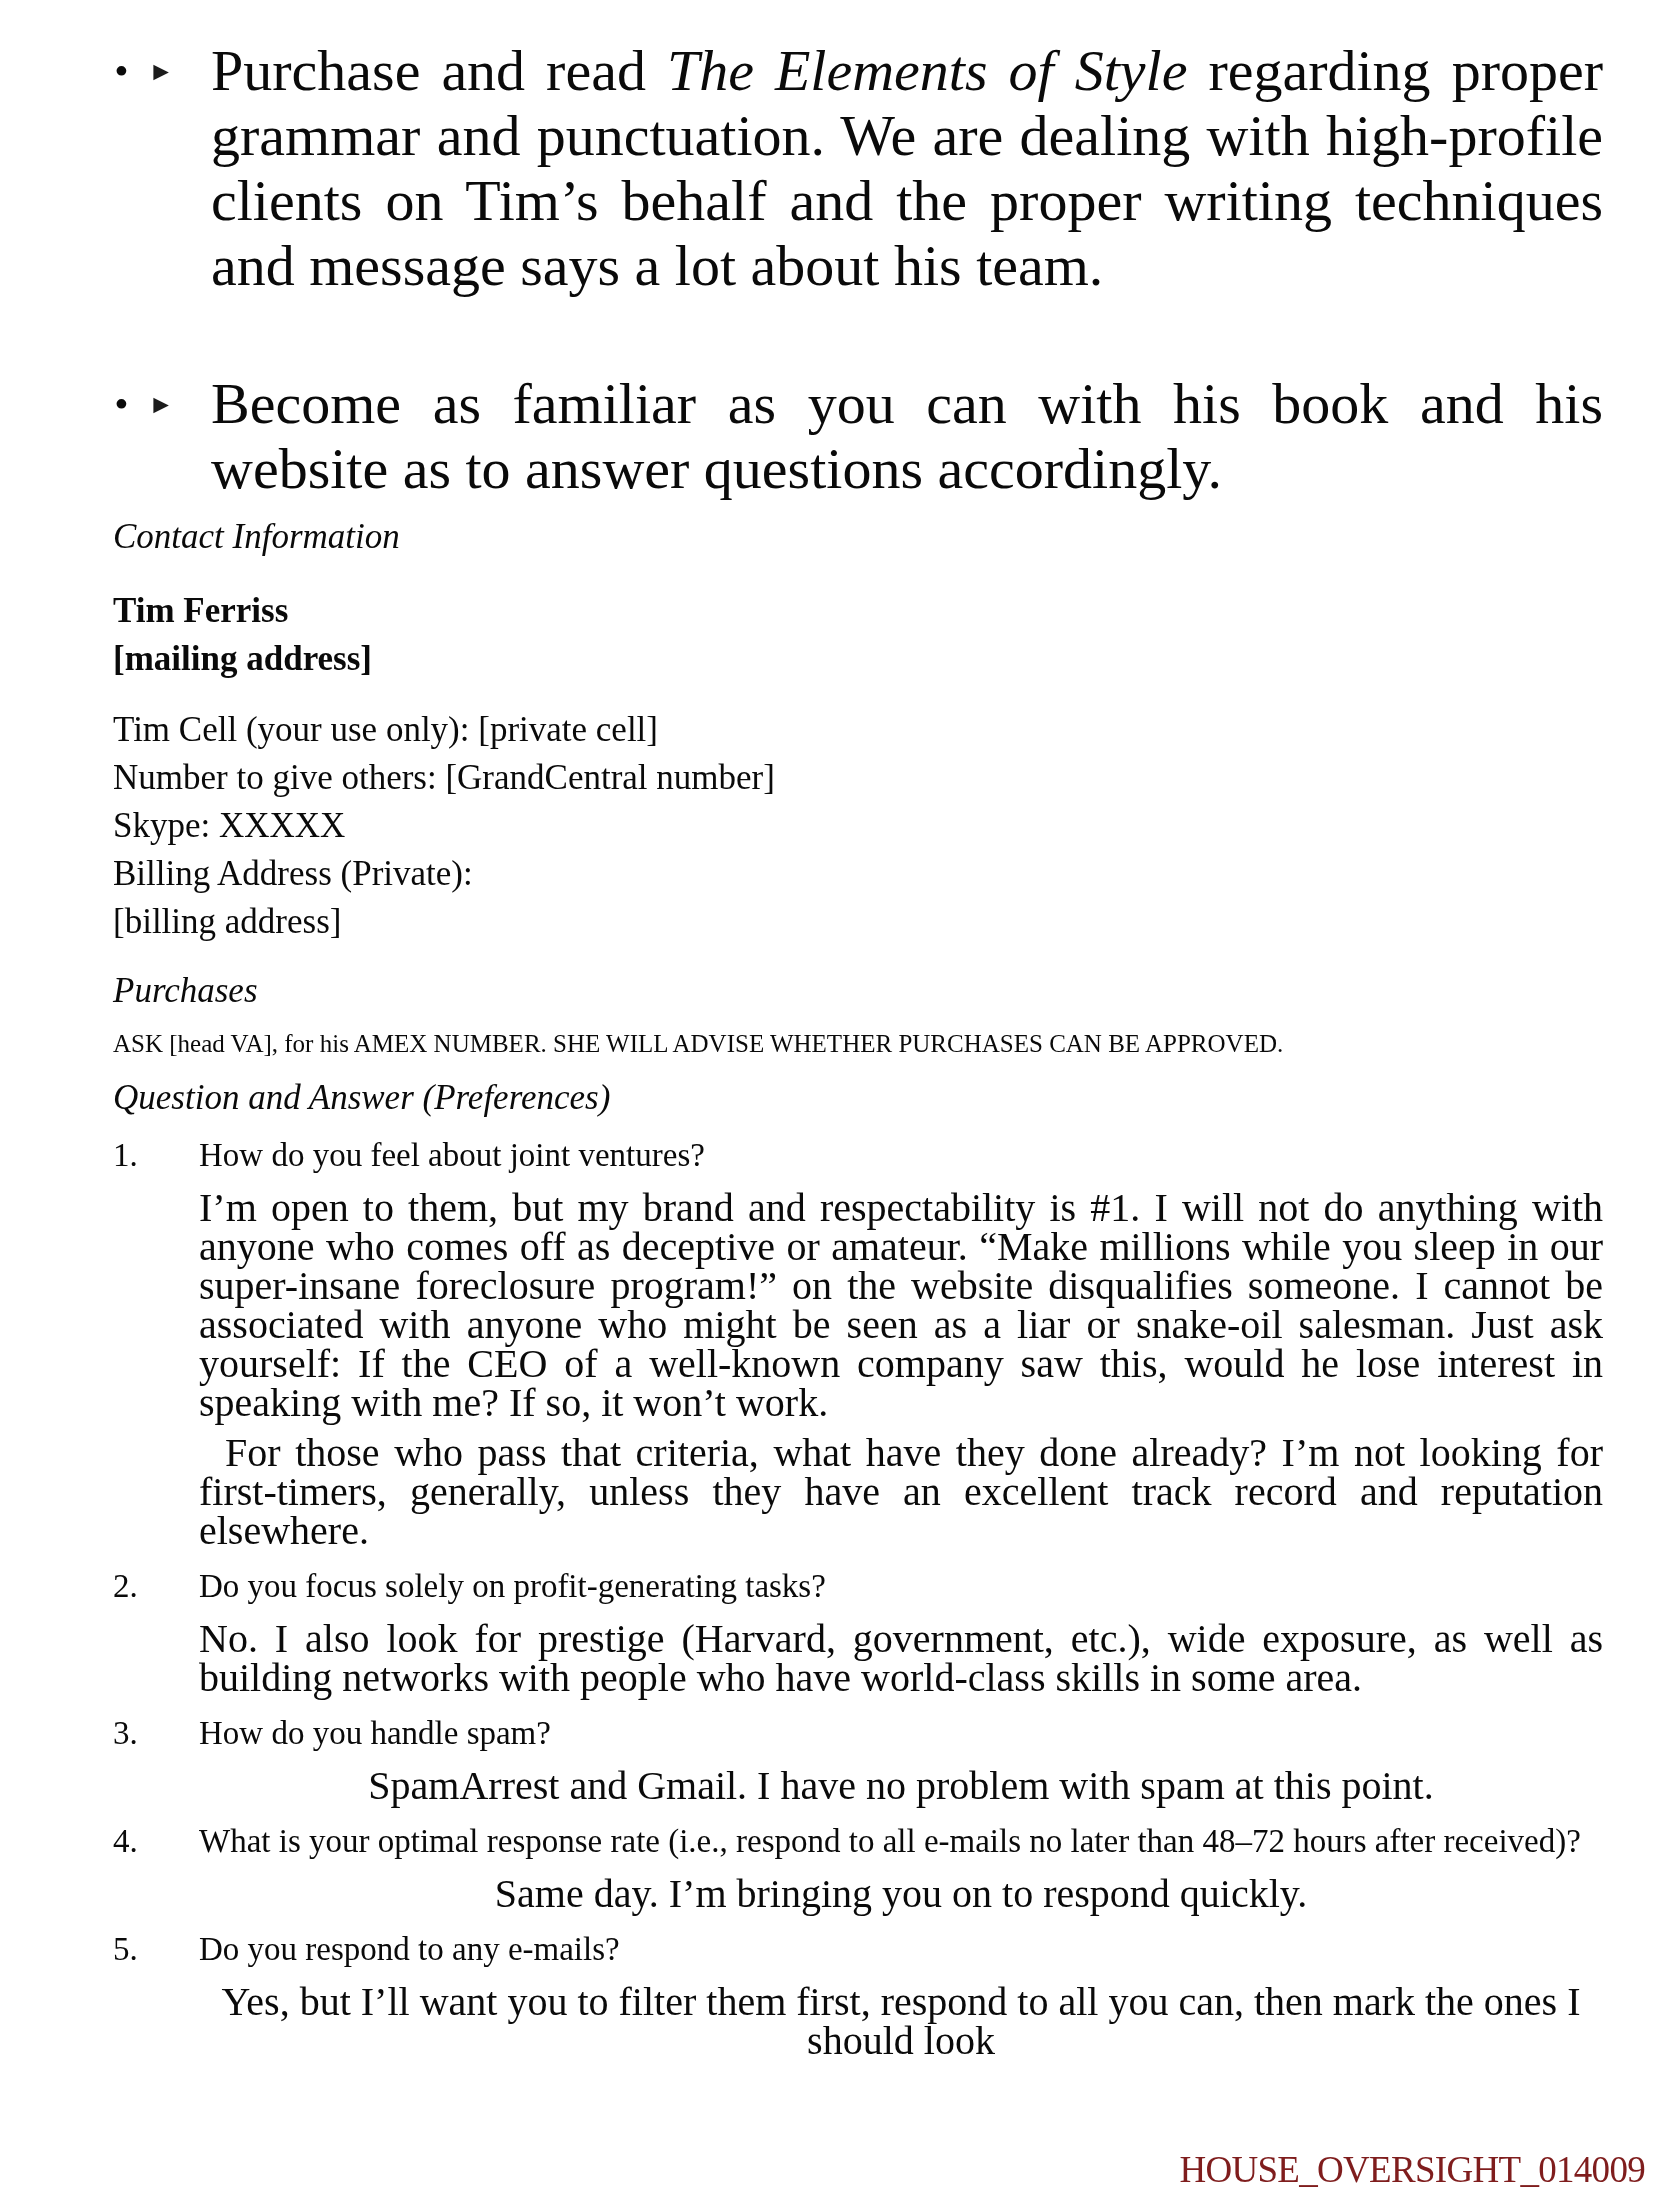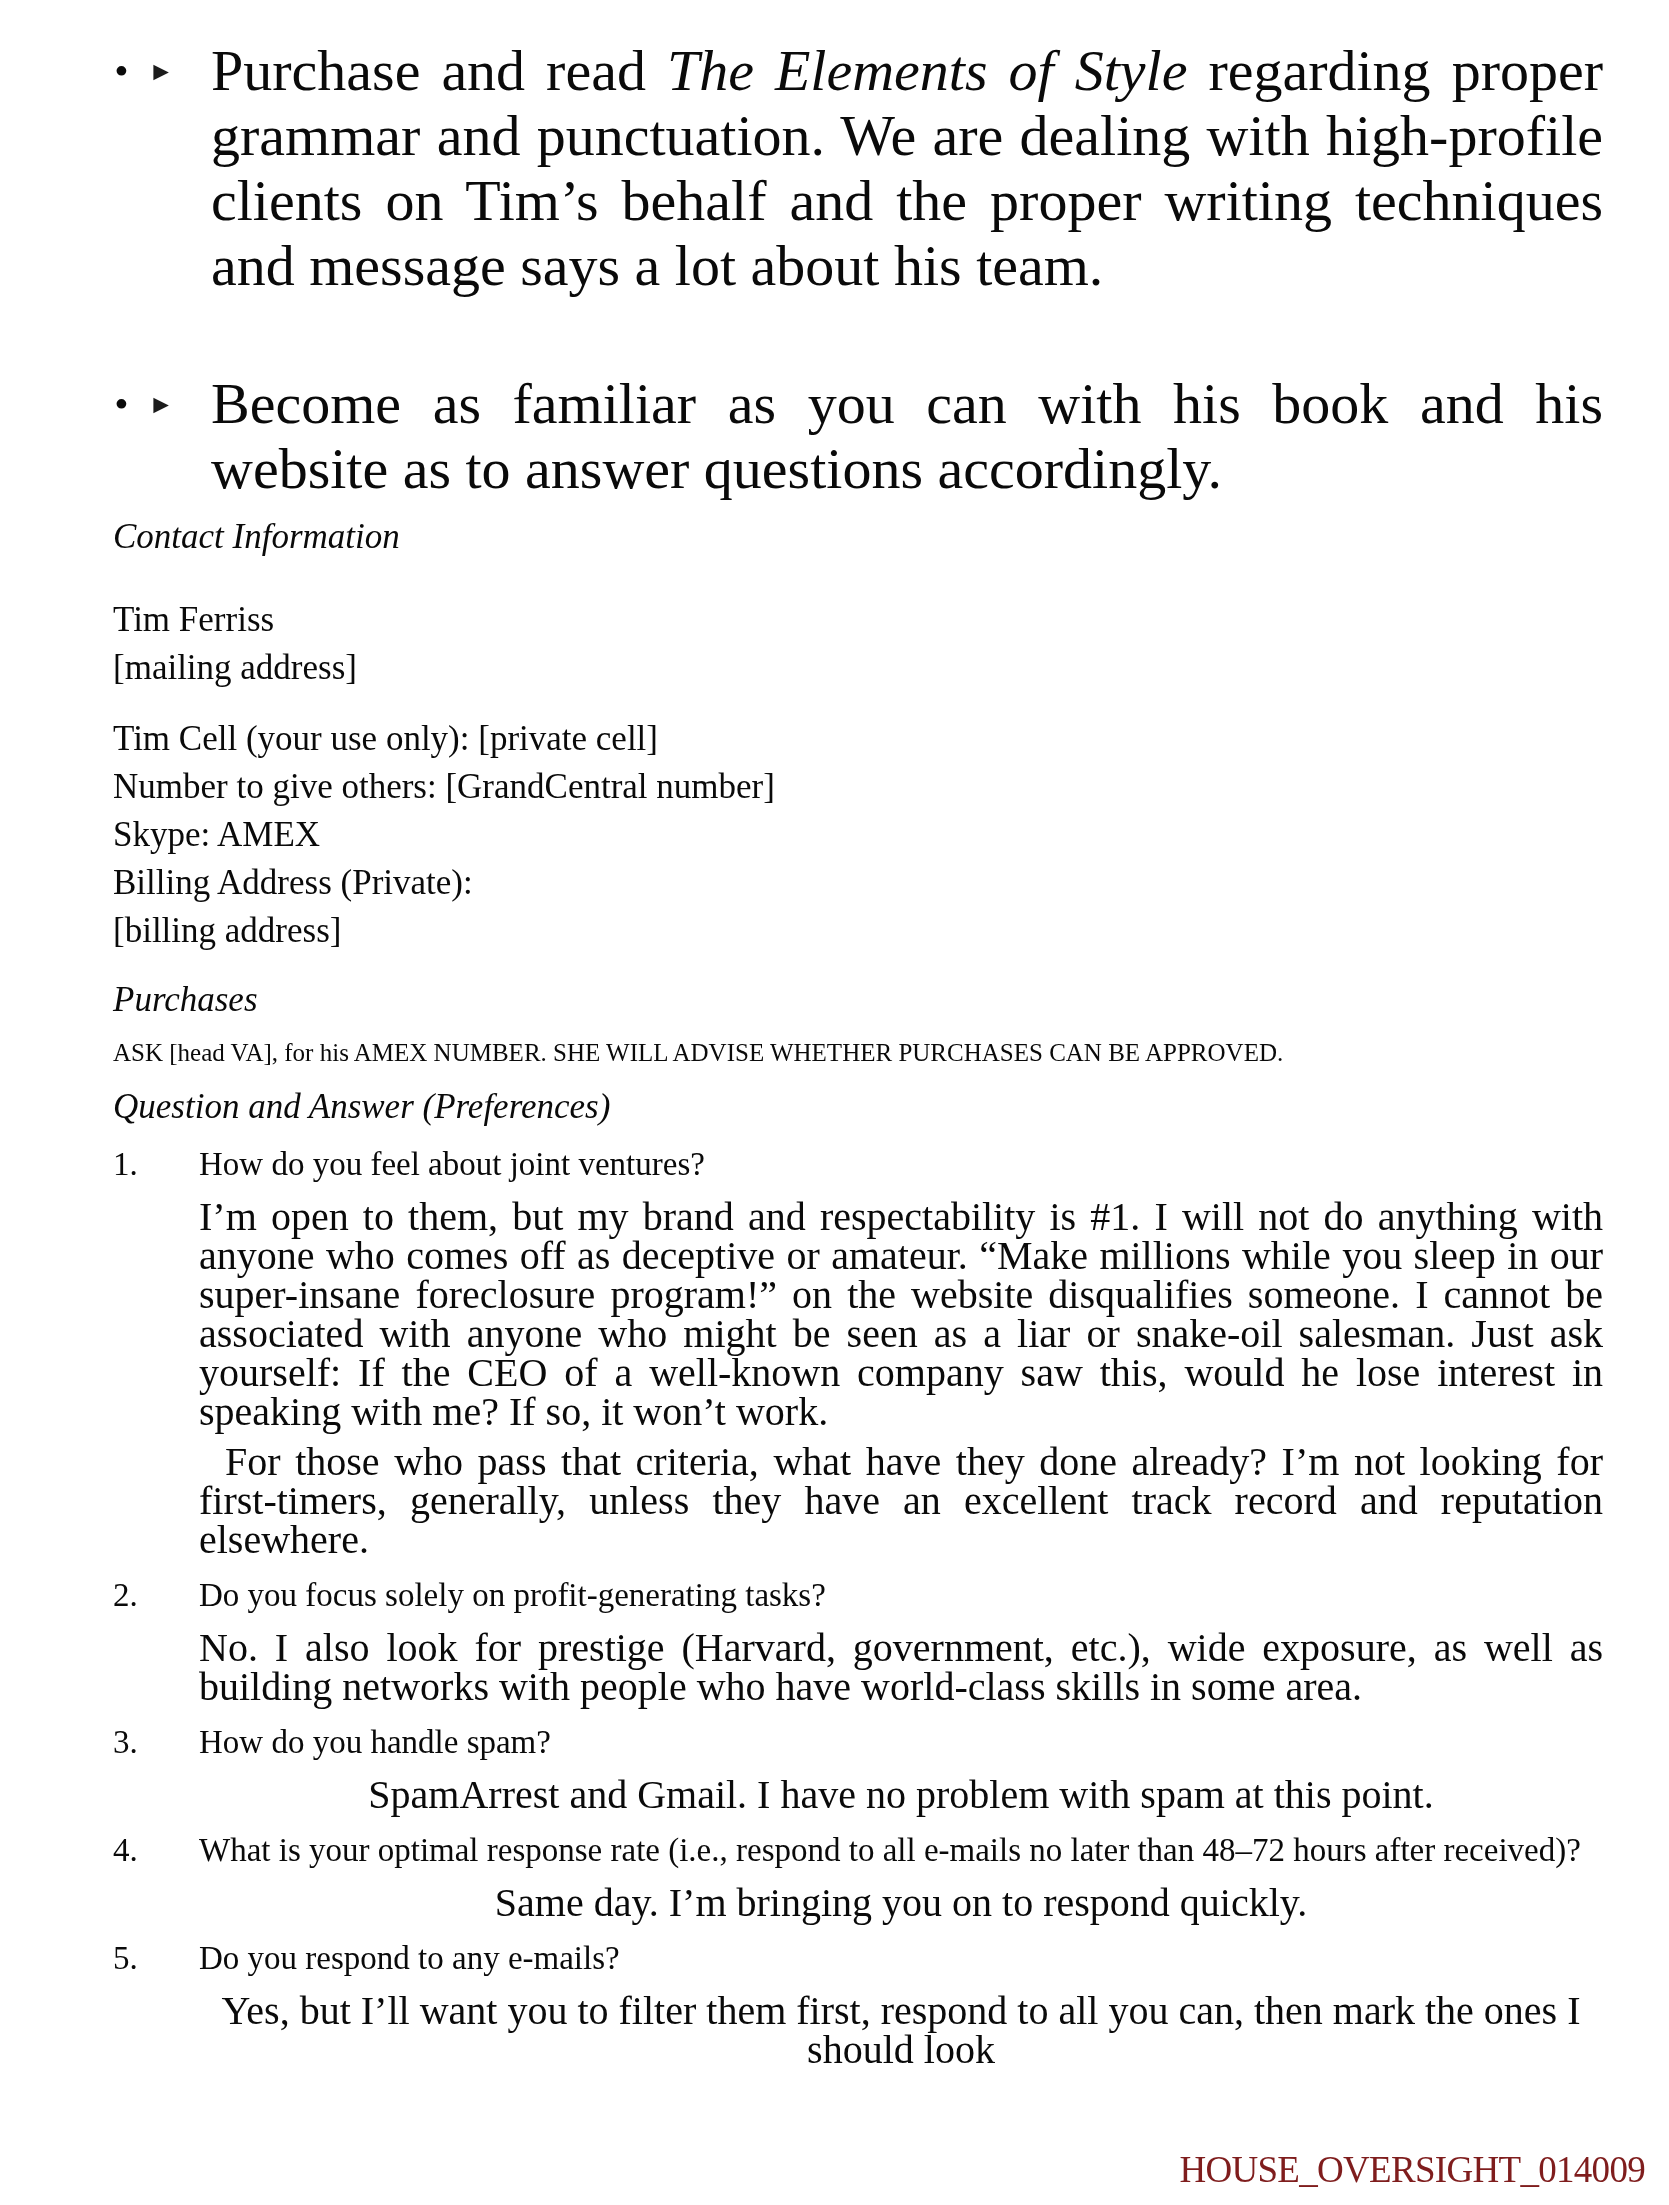--- a/index.html
+++ b/index.html
@@ -36,21 +36,21 @@
   
   .section-heading{
     font-style:italic;
     font-size:35px;
     line-height:50px;
   }
   .h-contact{margin-top:10.5px;}
   .h-purchases{margin-top:19.6px;}
   .h-qa{margin-top:6.5px;}
   
-  .contact-group1{margin-top:34px;}
+  .contact-group1{margin-top:25px;font-weight:bold;}
   .contact-group2{margin-top:23.6px;}
   .contact-line{font-size:35px;line-height:48px;}
   
   .ask-para{
     margin-top:5.2px;
     font-size:25px;line-height:46px;
     text-align:justify;
   }
   
   .qa-list{margin-top:13px;}
@@ -96,21 +96,21 @@
     <div class="section-heading h-contact">Contact Information</div>
 
     <div class="contact-group1">
       <div class="contact-line">Tim Ferriss</div>
       <div class="contact-line">[mailing address]</div>
     </div>
 
     <div class="contact-group2">
       <div class="contact-line">Tim Cell (your use only): [private cell]</div>
       <div class="contact-line">Number to give others: [GrandCentral number]</div>
-      <div class="contact-line">Skype: AMEX</div>
+      <div class="contact-line">Skype: XXXXX</div>
       <div class="contact-line">Billing Address (Private):</div>
       <div class="contact-line">[billing address]</div>
     </div>
 
     <div class="section-heading h-purchases">Purchases</div>
     <div class="ask-para">ASK [head VA], for his AMEX NUMBER. SHE WILL ADVISE WHETHER PURCHASES CAN BE APPROVED.</div>
 
     <div class="section-heading h-qa">Question and Answer (Preferences)</div>
 
     <div class="qa-list">

